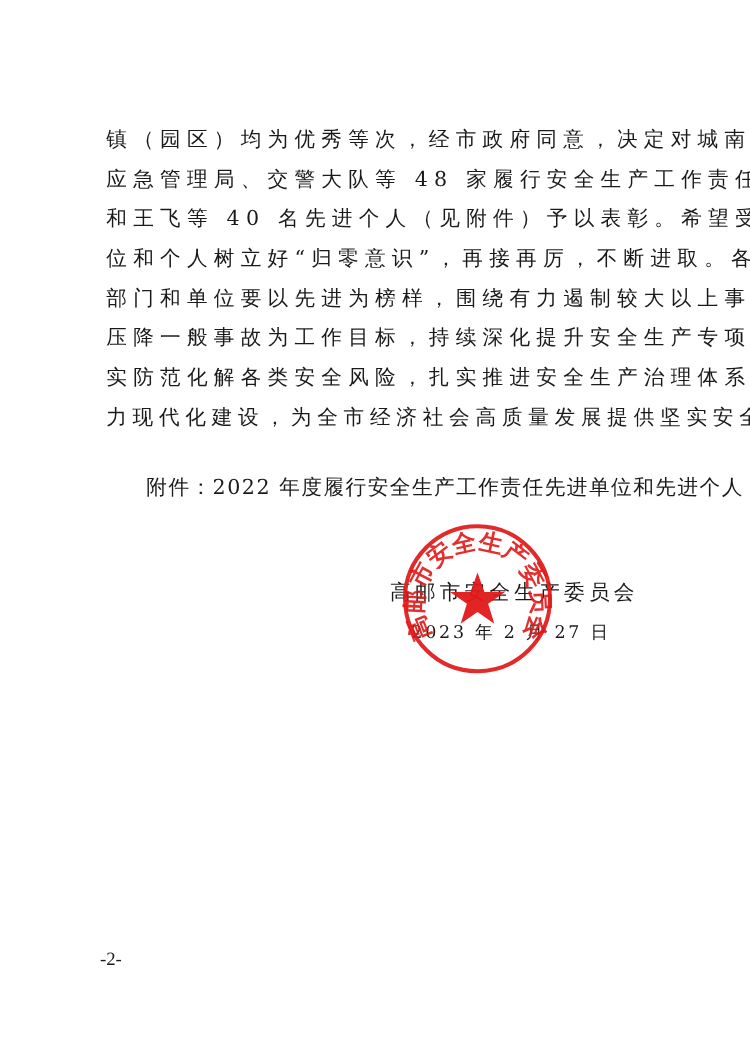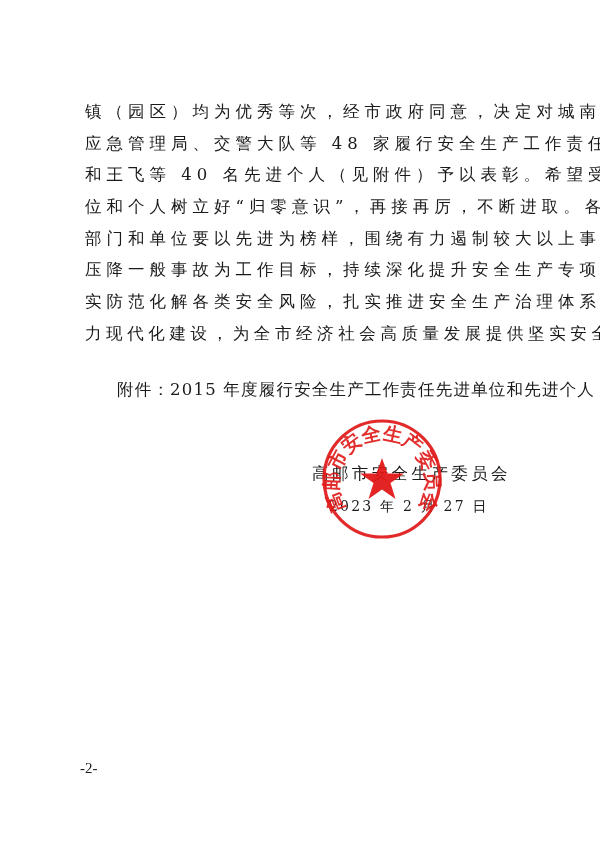--- a/index.html
+++ b/index.html
@@ -30,21 +30,21 @@
     <span class="line">镇（园区）均为优秀等次，经市政府同意，决定对城南经济新区、</span>
     <span class="line">应急管理局、交警大队等 48 家履行安全生产工作责任先进单位</span>
     <span class="line">和王飞等 40 名先进个人（见附件）予以表彰。希望受表彰的单</span>
     <span class="line">位和个人树立好“归零意识”，再接再厉，不断进取。各地、各</span>
     <span class="line">部门和单位要以先进为榜样，围绕有力遏制较大以上事故、着力</span>
     <span class="line">压降一般事故为工作目标，持续深化提升安全生产专项整治，切</span>
     <span class="line">实防范化解各类安全风险，扎实推进安全生产治理体系和治理能</span>
     <span class="line last">力现代化建设，为全市经济社会高质量发展提供坚实安全保障。</span>
   </div>
 
-  <div class="attach">附件：2015 年度履行安全生产工作责任先进单位和先进个人</div>
+  <div class="attach">附件：2022 年度履行安全生产工作责任先进单位和先进个人</div>
 
   <div class="sign-org">高邮市安全生产委员会</div>
   <div class="sign-date">2023 年 2 月 27 日</div>
 
   <svg class="seal" viewBox="0 0 124 126">
     <defs>
       <path id="sealArc" d="M 22 86 A 44 44 0 1 1 102 86" fill="none"></path>
     </defs>
     <circle cx="62" cy="63" r="58" fill="none" stroke="#e01818" stroke-width="3.2" opacity="0.92"></circle>
     <text font-size="19" fill="#e01818" font-family="DejaVu Sans, sans-serif" font-weight="bold" opacity="0.9">

